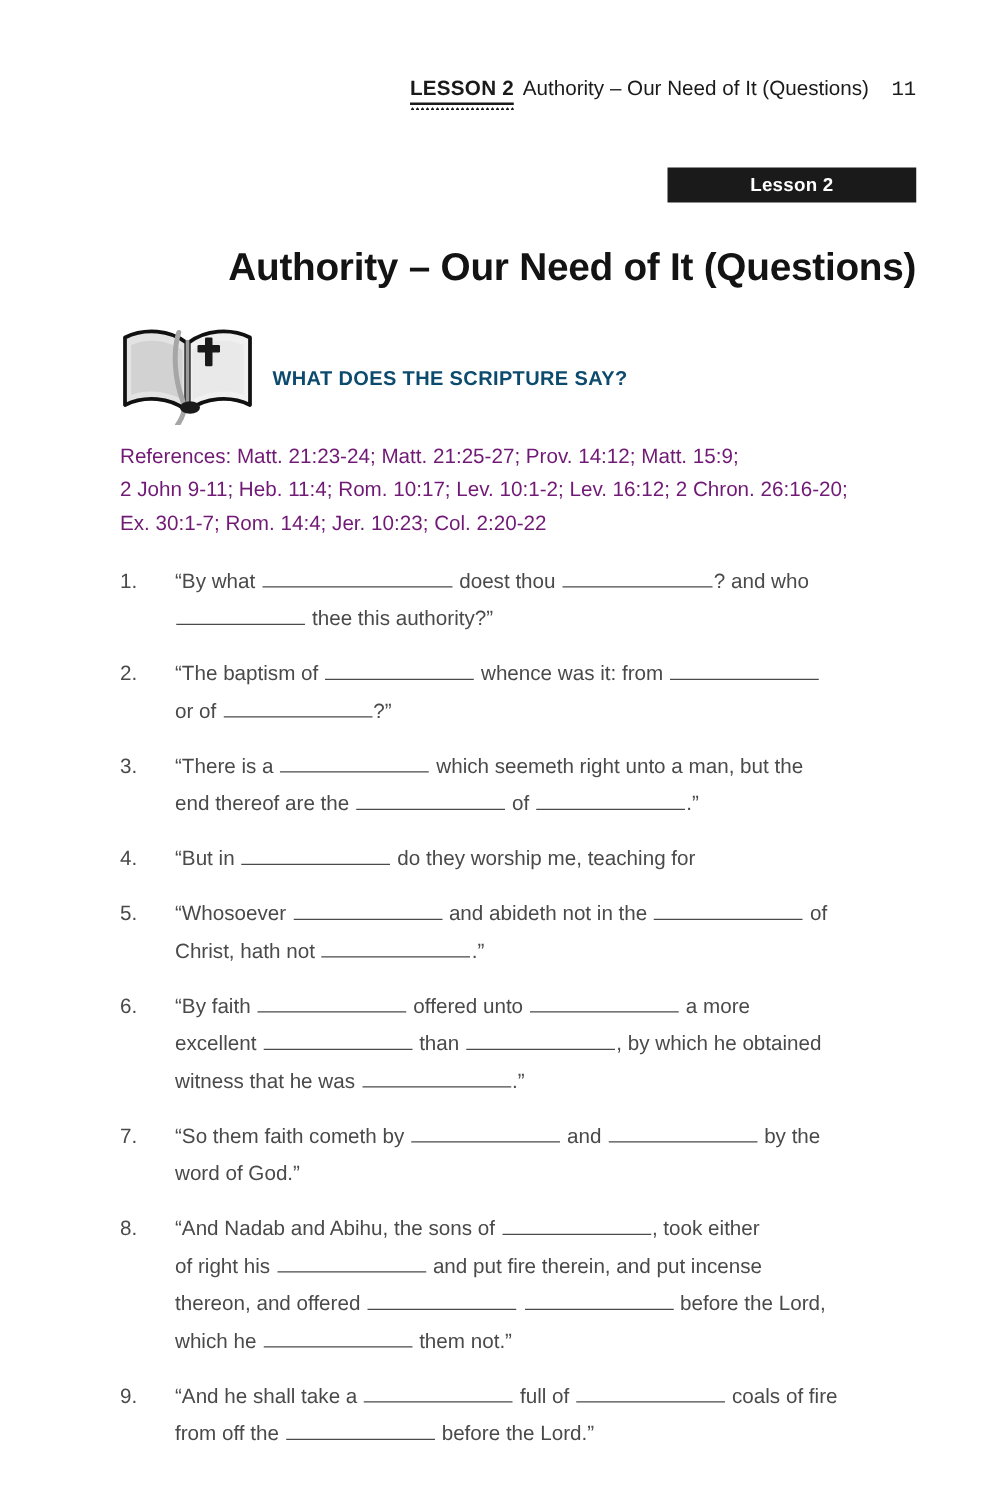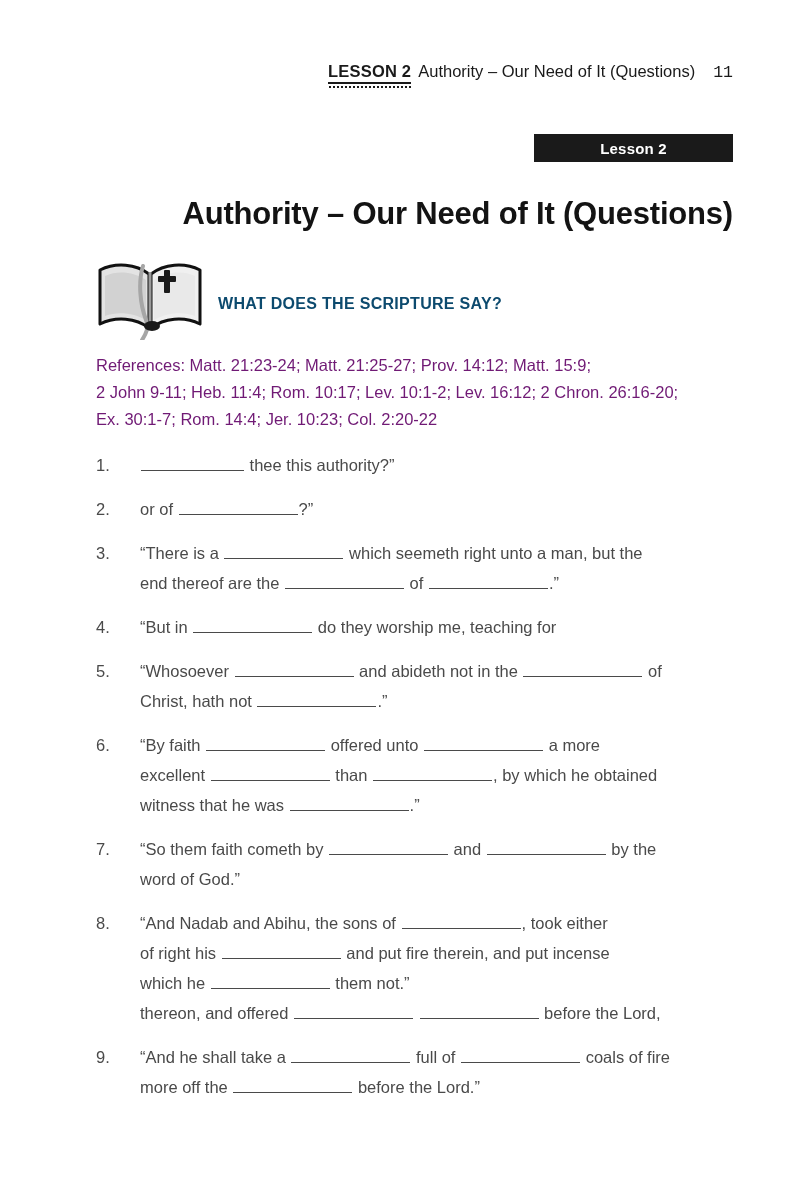--- a/index.html
+++ b/index.html
@@ -213,26 +213,28 @@
   <div class="references">
       <span class="ref-line">References: Matt. 21:23-24; Matt. 21:25-27; Prov. 14:12; Matt. 15:9;</span>
       <span class="ref-line">2 John 9-11; Heb. 11:4; Rom. 10:17; Lev. 10:1-2; Lev. 16:12; 2 Chron. 26:16-20;</span>
       <span class="ref-line">Ex. 30:1-7; Rom. 14:4; Jer. 10:23; Col. 2:20-22</span>
     </div>
 
   <div class="questions">
       <div class="q-item">
         <div class="q-num">1.</div>
         <div class="q-body">
+          <span class="q-line"><span>“By what </span><span class="blank" style="width: 152px;"></span><span> doest thou </span><span class="blank" style="width: 120px;"></span><span>? and who</span></span>
           <span class="q-line"><span class="blank" style="width: 103px;"></span><span> thee this authority?”</span></span>
         </div>
       </div>
       <div class="q-item">
         <div class="q-num">2.</div>
         <div class="q-body">
+          <span class="q-line"><span>“The baptism of </span><span class="blank" style="width: 119px;"></span><span> whence was it: from </span><span class="blank" style="width: 119px;"></span></span>
           <span class="q-line"><span>or of </span><span class="blank" style="width: 119px;"></span><span>?”</span></span>
         </div>
       </div>
       <div class="q-item">
         <div class="q-num">3.</div>
         <div class="q-body">
           <span class="q-line"><span>“There is a </span><span class="blank" style="width: 119px;"></span><span> which seemeth right unto a man, but the</span></span>
           <span class="q-line"><span>end thereof are the </span><span class="blank" style="width: 119px;"></span><span> of </span><span class="blank" style="width: 119px;"></span><span>.”</span></span>
         </div>
       </div>
@@ -262,26 +264,26 @@
         <div class="q-body">
           <span class="q-line"><span>“So them faith cometh by </span><span class="blank" style="width: 119px;"></span><span> and </span><span class="blank" style="width: 119px;"></span><span> by the</span></span>
           <span class="q-line"><span>word of God.”</span></span>
         </div>
       </div>
       <div class="q-item">
         <div class="q-num">8.</div>
         <div class="q-body">
           <span class="q-line"><span>“And Nadab and Abihu, the sons of </span><span class="blank" style="width: 119px;"></span><span>, took either</span></span>
           <span class="q-line"><span>of right his </span><span class="blank" style="width: 119px;"></span><span> and put fire therein, and put incense</span></span>
+          <span class="q-line"><span>thereon, and offered </span><span class="blank" style="width: 119px;"></span><span>  </span><span class="blank" style="width: 119px;"></span><span> before the Lord,</span></span>
           <span class="q-line"><span>which he </span><span class="blank" style="width: 119px;"></span><span> them not.”</span></span>
-          <span class="q-line"><span>thereon, and offered </span><span class="blank" style="width: 119px;"></span><span>  </span><span class="blank" style="width: 119px;"></span><span> before the Lord,</span></span>
         </div>
       </div>
       <div class="q-item">
         <div class="q-num">9.</div>
         <div class="q-body">
           <span class="q-line"><span>“And he shall take a </span><span class="blank" style="width: 119px;"></span><span> full of </span><span class="blank" style="width: 119px;"></span><span> coals of fire</span></span>
-          <span class="q-line"><span>more off the </span><span class="blank" style="width: 119px;"></span><span> before the Lord.”</span></span>
+          <span class="q-line"><span>from off the </span><span class="blank" style="width: 119px;"></span><span> before the Lord.”</span></span>
         </div>
       </div>
     </div>
 
 </div>
 
 </body></html>

